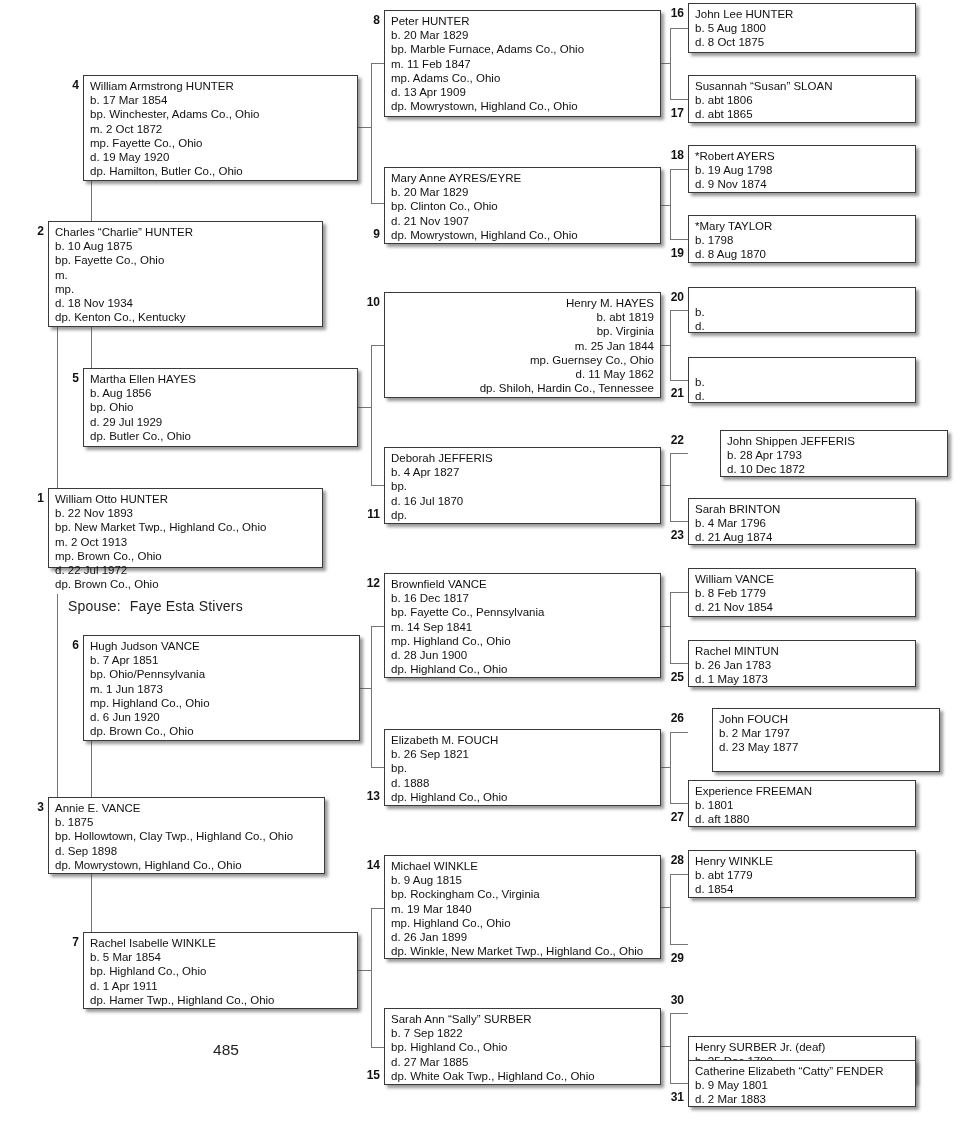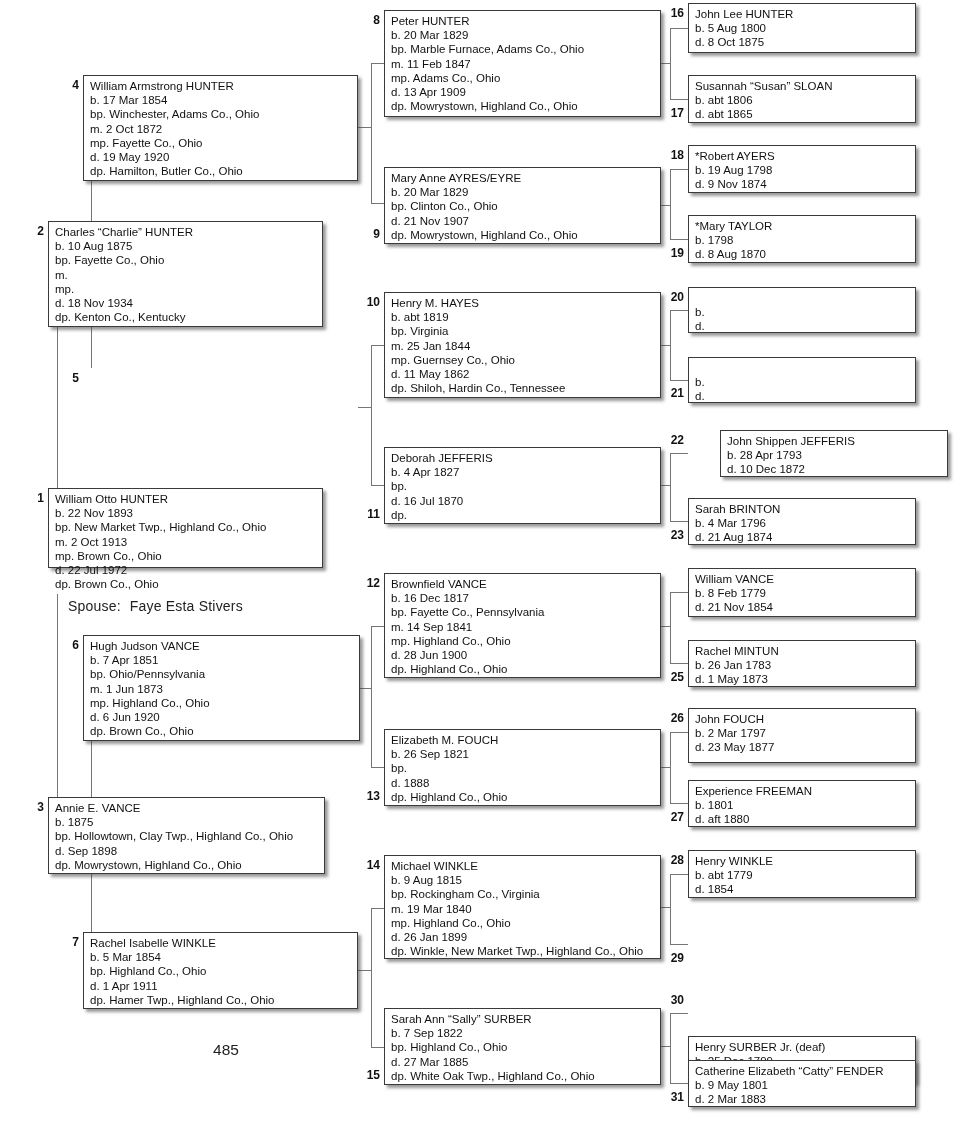--- a/index.html
+++ b/index.html
@@ -124,20 +124,27 @@
     <div class="pbox" style="left: 83px; top: 75px; width: 275px; height: 106px;">
       <div class="p-name">William Armstrong HUNTER</div>
       <div class="p-line">b. 17 Mar 1854</div>
       <div class="p-line">bp. Winchester, Adams Co., Ohio</div>
       <div class="p-line">m. 2 Oct 1872</div>
       <div class="p-line">mp. Fayette Co., Ohio</div>
       <div class="p-line">d. 19 May 1920</div>
       <div class="p-line">dp. Hamilton, Butler Co., Ohio</div>
     </div>
     <div class="num" style="left: 55px; top: 371px;">5</div>
+    <div class="pbox" style="left: 83px; top: 368px; width: 275px; height: 79px;">
+      <div class="p-name">Martha Ellen HAYES</div>
+      <div class="p-line">b. Aug 1856</div>
+      <div class="p-line">bp. Ohio</div>
+      <div class="p-line">d. 29 Jul 1929</div>
+      <div class="p-line">dp. Butler Co., Ohio</div>
+    </div>
     <div class="num" style="left: 55px; top: 638px;">6</div>
     <div class="pbox" style="left: 83px; top: 635px; width: 277px; height: 106px;">
       <div class="p-name">Hugh Judson VANCE</div>
       <div class="p-line">b. 7 Apr 1851</div>
       <div class="p-line">bp. Ohio/Pennsylvania</div>
       <div class="p-line">m. 1 Jun 1873</div>
       <div class="p-line">mp. Highland Co., Ohio</div>
       <div class="p-line">d. 6 Jun 1920</div>
       <div class="p-line">dp. Brown Co., Ohio</div>
     </div>
@@ -161,21 +168,21 @@
     </div>
     <div class="num" style="left: 356px; top: 227px;">9</div>
     <div class="pbox" style="left: 384px; top: 167px; width: 277px; height: 77px;">
       <div class="p-name">Mary Anne AYRES/EYRE</div>
       <div class="p-line">b. 20 Mar 1829</div>
       <div class="p-line">bp. Clinton Co., Ohio</div>
       <div class="p-line">d. 21 Nov 1907</div>
       <div class="p-line">dp. Mowrystown, Highland Co., Ohio</div>
     </div>
     <div class="num" style="left: 356px; top: 295px;">10</div>
-    <div class="pbox" style="left: 384px; top: 292px; width: 277px; height: 106px;">
+    <div class="pbox" style="left: 384px; top: 292px; width: 277px; height: 106px; text-align: right;">
       <div class="p-name">Henry M. HAYES</div>
       <div class="p-line">b. abt 1819</div>
       <div class="p-line">bp. Virginia</div>
       <div class="p-line">m. 25 Jan 1844</div>
       <div class="p-line">mp. Guernsey Co., Ohio</div>
       <div class="p-line">d. 11 May 1862</div>
       <div class="p-line">dp. Shiloh, Hardin Co., Tennessee</div>
     </div>
     <div class="num" style="left: 356px; top: 507px;">11</div>
     <div class="pbox" style="left: 384px; top: 447px; width: 277px; height: 77px;">
@@ -275,21 +282,21 @@
       <div class="p-line">b. 8 Feb 1779</div>
       <div class="p-line">d. 21 Nov 1854</div>
     </div>
     <div class="num" style="left: 660px; top: 670px;">25</div>
     <div class="pbox" style="left: 688px; top: 640px; width: 228px; height: 47px;">
       <div class="p-name">Rachel MINTUN</div>
       <div class="p-line">b. 26 Jan 1783</div>
       <div class="p-line">d. 1 May 1873</div>
     </div>
     <div class="num" style="left: 660px; top: 711px;">26</div>
-    <div class="pbox" style="left: 688px; top: 708px; width: 228px; height: 55px;">
+    <div class="pbox" style="left: 712px; top: 708px; width: 228px; height: 64px;">
       <div class="p-name">John FOUCH</div>
       <div class="p-line">b. 2 Mar 1797</div>
       <div class="p-line">d. 23 May 1877</div>
     </div>
     <div class="num" style="left: 660px; top: 810px;">27</div>
     <div class="pbox" style="left: 688px; top: 780px; width: 228px; height: 47px;">
       <div class="p-name">Experience FREEMAN</div>
       <div class="p-line">b. 1801</div>
       <div class="p-line">d. aft 1880</div>
     </div>

